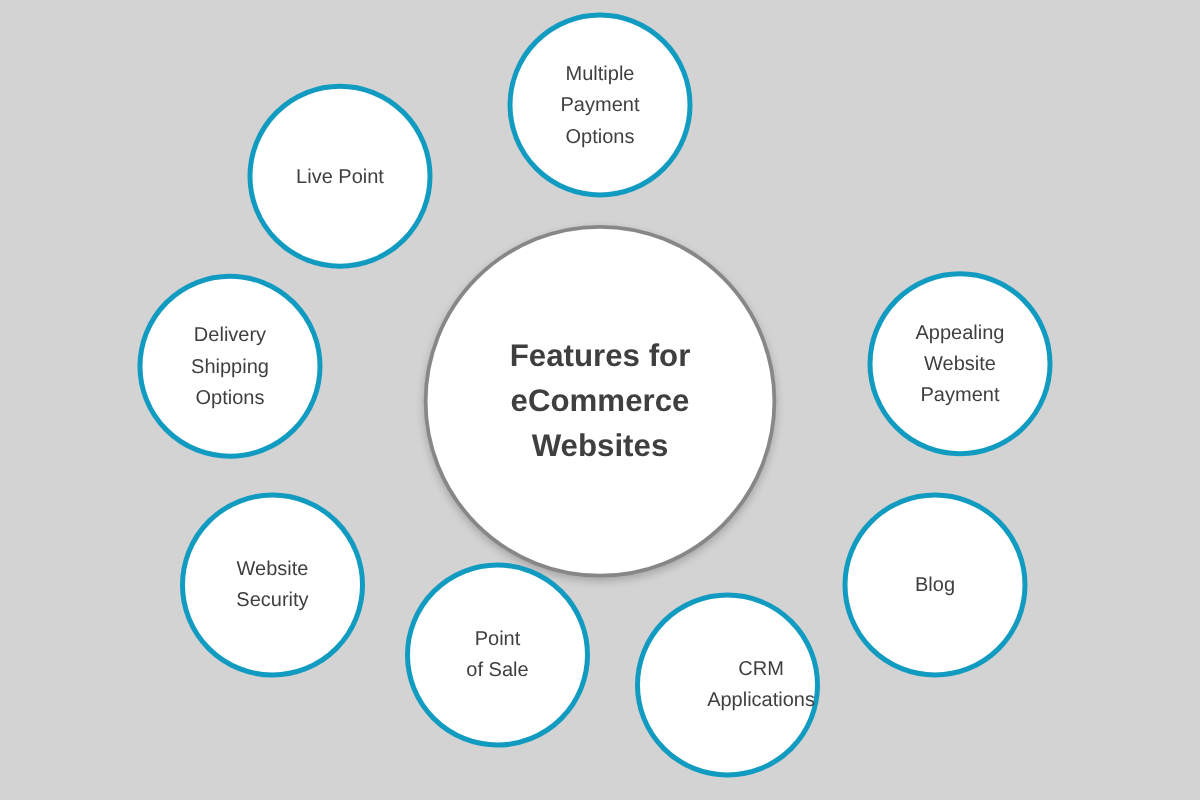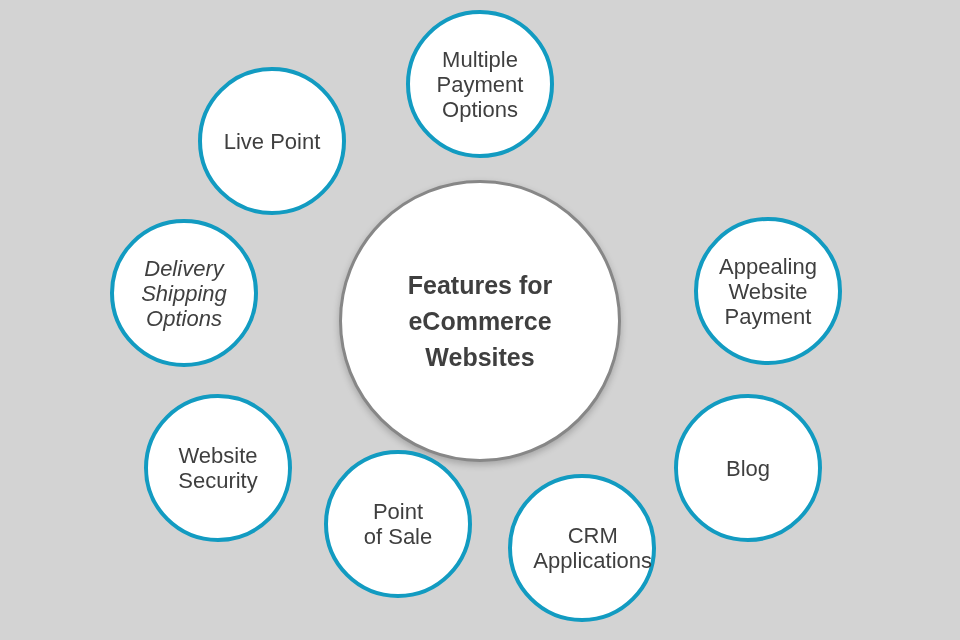--- a/index.html
+++ b/index.html
@@ -46,33 +46,33 @@
     line-height: 36px;
     white-space: pre-line;
   }
   .satellite {
     width: 148px;
     height: 148px;
     border: 4px solid var(--satellite-border);
   }
   .sat-label {
     color: var(--text);
-    font-size: 22px;
+    font-size: 16px;
     line-height: 25px;
     white-space: pre-line;
   }
   
   .pos-0 { left: 406px; top: 10px;  }  
   .pos-1 { left: 597px; top: 66px;  }  
   .pos-2 { left: 694px; top: 217px; }  
   .pos-3 { left: 674px; top: 394px; }  
   .pos-4 { left: 508px; top: 474px; justify-content: flex-end; }  
   .pos-5 { left: 324px; top: 450px; }  
   .pos-6 { left: 144px; top: 394px; }  
-  .pos-7 { left: 110px; top: 219px; font-style: italic; }  
+  .pos-7 { left: 110px; top: 219px; }  
   .pos-8 { left: 198px; top: 67px;  }  
 </style>
 </head>
 <body>
 
 <div class="canvas">
 
   <div class="circle center-circle">
     <span class="center-label">Features for
 eCommerce

